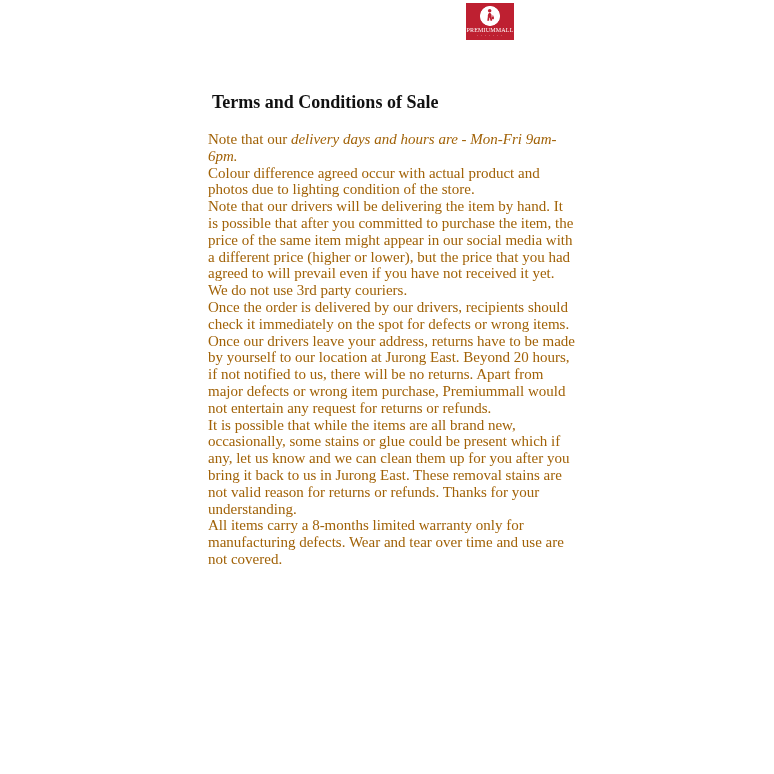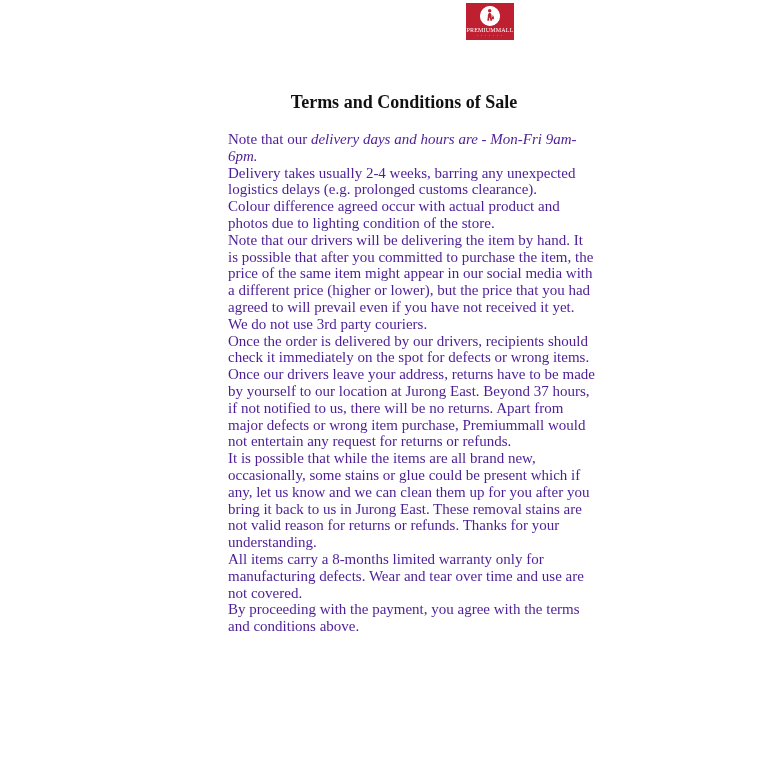--- a/index.html
+++ b/index.html
@@ -54,42 +54,40 @@
     color: #ffffff;
     font-size: 3.5px;
     line-height: 4px;
     letter-spacing: 1px;
     white-space: nowrap;
     opacity: 0.9;
   }
   
   .title-wrap {
     position: absolute;
-    left: 220px;
+    left: 212px;
     top: 92px;
     width: 368px;
-    text-align: center;
   }
   .doc-title {
     margin: 0;
     font-size: 18px;
     font-weight: bold;
     color: #111111;
     font-family: "Liberation Serif", serif;
   }
   
   .body-col {
     position: absolute;
     left: 208px;
     top: 131px;
     width: 368px;
-    color: #4c1d95;
+    color: #a16207;
     font-size: 15px;
     line-height: 16.8px;
-    margin-left: 20px;
   }
   .para {
     margin: 0;
     white-space: pre-wrap;
   }
   .italic { font-style: italic; }
 </style>
 </head>
 <body>
 
@@ -111,23 +109,21 @@
     <div class="logo-brand">PREMIUMMALL</div>
     <div class="logo-tagline">· · · · · · ·</div>
   </div>
 
   <div class="title-wrap">
     <h1 class="doc-title">Terms and Conditions of Sale</h1>
   </div>
 
   <div class="body-col">
     <p class="para"><span>Note that our </span><span class="italic">delivery days and hours are - Mon-Fri 9am-6pm.</span></p>
-    <p class="para">Delivery takes usually 2-4 weeks, barring any unexpected logistics delays (e.g. prolonged customs clearance).</p>
     <p class="para">Colour difference agreed occur with actual product and photos due to lighting condition of the store.</p>
     <p class="para">Note that our drivers will be delivering the item by hand. It is possible that after you committed to purchase the item, the price of the same item might appear in our social media with a different price (higher or lower), but the price that you had agreed to will prevail even if you have not received it yet. We do not use 3rd party couriers.</p>
     <p class="para">Once the order is delivered by our drivers, recipients should check it immediately on the spot for defects or wrong items.</p>
-    <p class="para">Once our drivers leave your address, returns have to be made by yourself to our location at Jurong East. Beyond 37 hours, if not notified to us, there will be no returns. Apart from major defects or wrong item purchase, Premiummall would not entertain any request for returns or refunds.</p>
+    <p class="para">Once our drivers leave your address, returns have to be made by yourself to our location at Jurong East. Beyond 20 hours, if not notified to us, there will be no returns. Apart from major defects or wrong item purchase, Premiummall would not entertain any request for returns or refunds.</p>
     <p class="para">It is possible that while the items are all brand new, occasionally, some stains or glue could be present which if any, let us know and we can clean them up for you after you bring it back to us in Jurong East. These removal stains are not valid reason for returns or refunds. Thanks for your understanding.</p>
     <p class="para">All items carry a 8-months limited warranty only for manufacturing defects. Wear and tear over time and use are not covered.</p>
-    <p class="para">By proceeding with the payment, you agree with the terms and conditions above.</p>
   </div>
 
 </div>
 
 </body></html>

